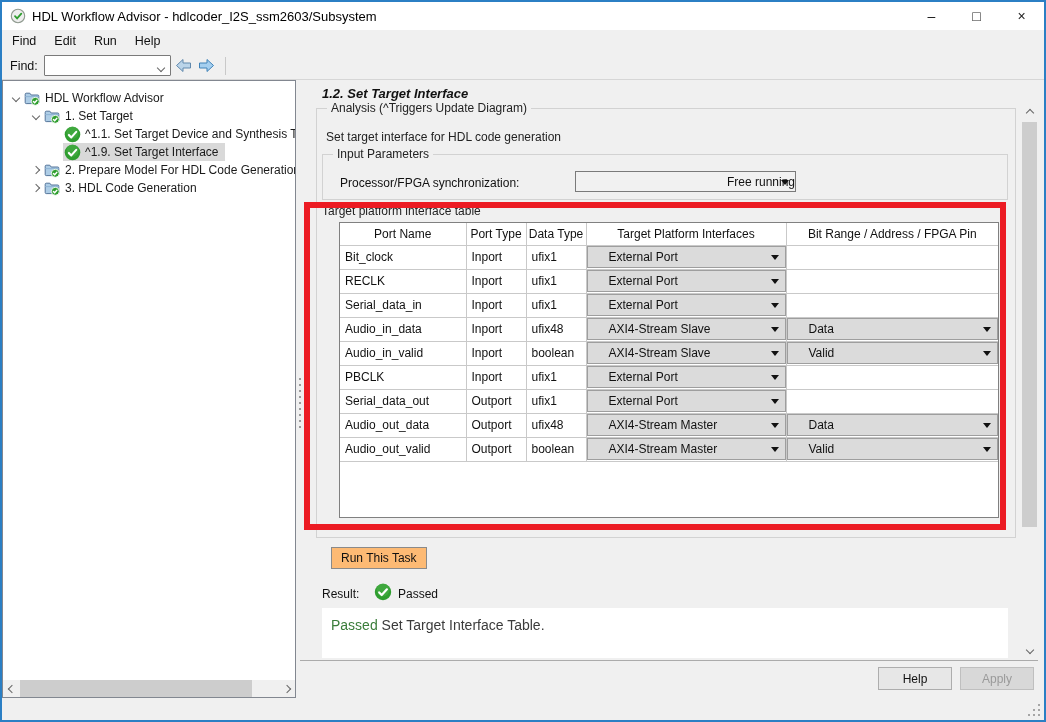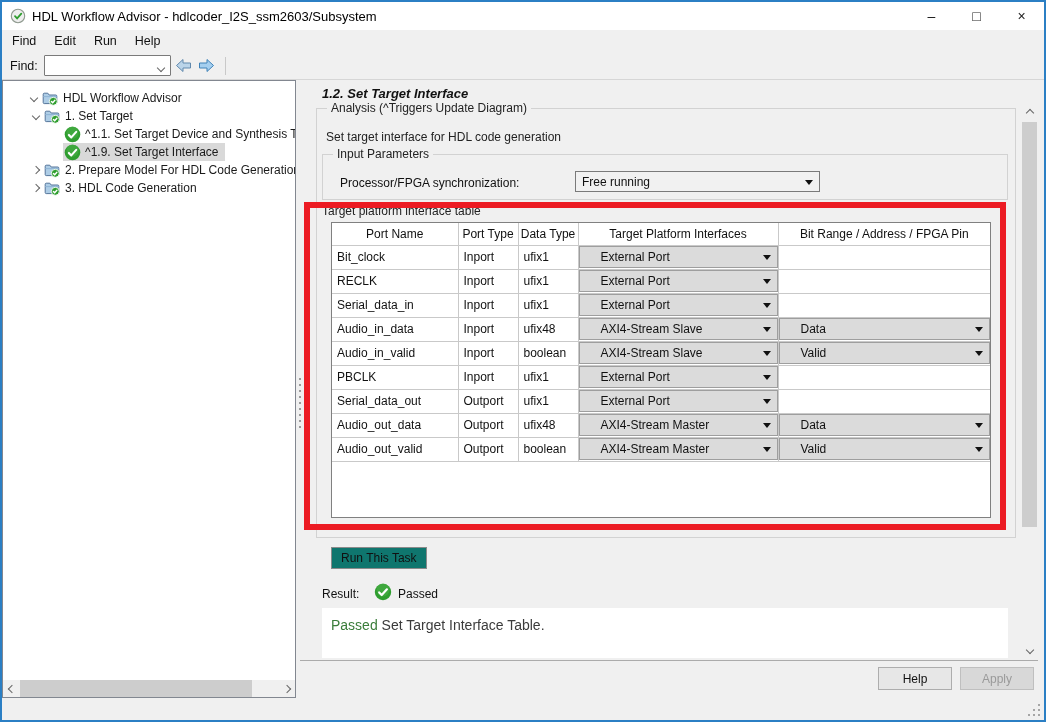--- a/index.html
+++ b/index.html
@@ -56,37 +56,37 @@
   .groupbox { position:absolute; border:1px solid #d2d2d2; }
   .groupbox .gb-label { position:absolute; left:10px; top:-8px; background:#f0f0f0; padding:0 4px; font-size:12px; color:#222; white-space:nowrap; }
   #analysis-group { left:314px; top:106px; width:700px; height:430px; }
   #input-group    { left:320px; top:152px; width:686px; height:46px; }
   .desc-text { position:absolute; left:324px; top:128px; font-size:12px; color:#222; }
   .sync-label { position:absolute; left:338px; top:174px; font-size:12px; color:#111; }
   .dropdown { background:#f1f1f1; border:1px solid #7a7a7a; display:flex; align-items:center; position:relative; font-size:12px; color:#111; }
   .dropdown .dd-text { margin-left:6px; white-space:nowrap; overflow:hidden; }
   .tri { position:absolute; right:6px; top:50%; margin-top:-2px; width:0; height:0;
          border-left:4px solid transparent; border-right:4px solid transparent; border-top:5px solid #111; }
-  #sync-dd { position:absolute; left:573px; top:169px; width:245px; height:21px; }
+  #sync-dd { position:absolute; left:573px; top:169px; width:221px; height:21px;justify-content:flex-end; }
 
   .table-group-label { position:absolute; left:320px; top:202px; font-size:12px; color:#222; }
-  .table-wrap { position:absolute; left:329px; top:220px; width:660px; height:296px; background:#fff; border:1px solid #808080; }
+  .table-wrap { position:absolute; left:337px; top:220px; width:660px; height:296px; background:#fff; border:1px solid #808080; }
   table.iface { border-collapse:collapse; table-layout:fixed; width:658px; }
   table.iface th { height:22px; font-weight:normal; font-size:12px; color:#111; text-align:center;
                    border-right:1px solid #c9c9c9; border-bottom:1px solid #c9c9c9; background:#fff; overflow:hidden; white-space:nowrap; }
   table.iface td { height:24px; font-size:12px; color:#111; border-right:1px solid #c9c9c9; border-bottom:1px solid #c9c9c9;
                    padding:0; overflow:hidden; white-space:nowrap; background:#fff; }
   table.iface th:last-child, table.iface td:last-child { border-right:none; }
   td .cell-text { padding-left:5px; }
   .cell-dd { height:22px; margin:0; background:#dbdbdb; border:1px solid #9e9e9e; display:flex; align-items:center; position:relative; font-size:12px;padding-left:16px; }
   .cell-dd .dd-text { margin-left:5px; }
 
   .highlight-box { position:absolute; left:302px; top:200px; width:702px; height:328px; border:6px solid #ec1b23; pointer-events:none; z-index:6; }
 
-  .btn { font-family:"Liberation Sans",sans-serif; font-size:12px; color:#111; background:#0f766e; border:1px solid #8a8a8a; }
+  .btn { font-family:"Liberation Sans",sans-serif; font-size:12px; color:#111; background:#fdba74; border:1px solid #8a8a8a; }
   #run-btn { position:absolute; left:329px; top:545px; height:22px; padding:0 9px; }
   .result-label { position:absolute; left:320px; top:585px; font-size:12px; color:#111; }
   .result-icon { position:absolute; left:372px; top:581px; width:18px; height:18px; }
   .result-value { position:absolute; left:396px; top:585px; font-size:12px; color:#111; }
   .msg-box { position:absolute; left:320px; top:606px; width:686px; height:50px; background:#fff; }
   .msg-line { margin:9px 0 0 9px; font-family:Liberation Sans, sans-serif; font-size:14px; color:#3b3b3b; }
   .msg-status { color:#3a7d3a; }
 
   .footer-line { position:absolute; left:298px; top:658px; width:738px; height:1px; background:#ababab; }
   #help-btn  { position:absolute; left:876px; top:665px; width:74px; height:23px; background:#e7e7e7; border:1px solid #adadad; }
@@ -143,21 +143,21 @@
       <span class="nav-arrow">
         <svg width="17" height="15" viewBox="0 0 17 15">
             <path d="M9 1.5 L15.5 7.5 L9 13.5 L9 10 H1.5 V5 H9 Z" fill="#a5cfef" stroke="#3f82b8" stroke-width="1"></path>
           </svg>
       </span>
       <span class="tb-sep"></span>
     </div>
 
     <div class="left-panel">
       <div class="tree" id="tree">
-          <div class="tree-row" style="padding-left: 24px;">
+          <div class="tree-row" style="padding-left: 6px;">
             <span class="tree-exp">
               <span class="chv down"></span>
             </span>
             <span class="tree-sel-wrap">
               <span class="tree-ico">
                 <svg width="16" height="16" viewBox="0 0 16 16">
                   <path d="M1.2 4.2 c0-.6.4-1 1-1 h3.6 l1.4 1.8 H13.8 c.6 0 1 .4 1 1 v6.6 c0 .6 -.4 1 -1 1 H2.2 c-.6 0 -1 -.4 -1 -1 Z" fill="#aecde6" stroke="#54759a" stroke-width="1"></path>
                   <path d="M1.2 6.6 H14.8" stroke="#8fb3d4" stroke-width="1"></path>
                   <circle cx="11.3" cy="11.3" r="4" fill="#2f9e2f" stroke="#fff" stroke-width="0.9"></circle>
                   <path d="M9.4 11.4 l1.3 1.3 2.2-2.5" stroke="#fff" stroke-width="1.4" fill="none" stroke-linecap="round"></path>

